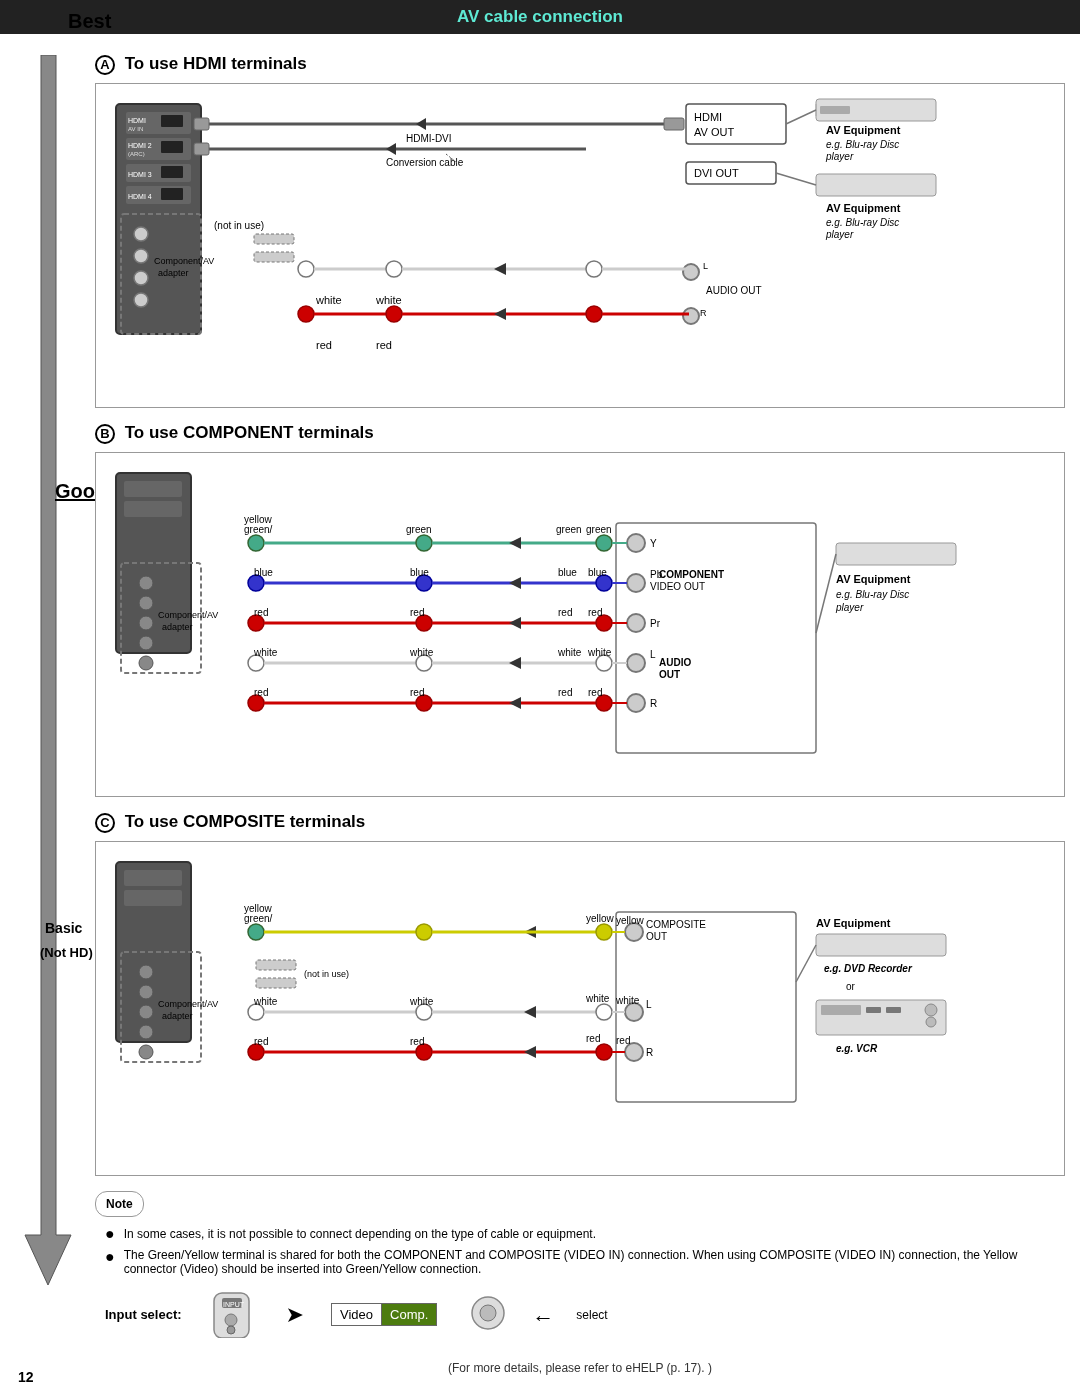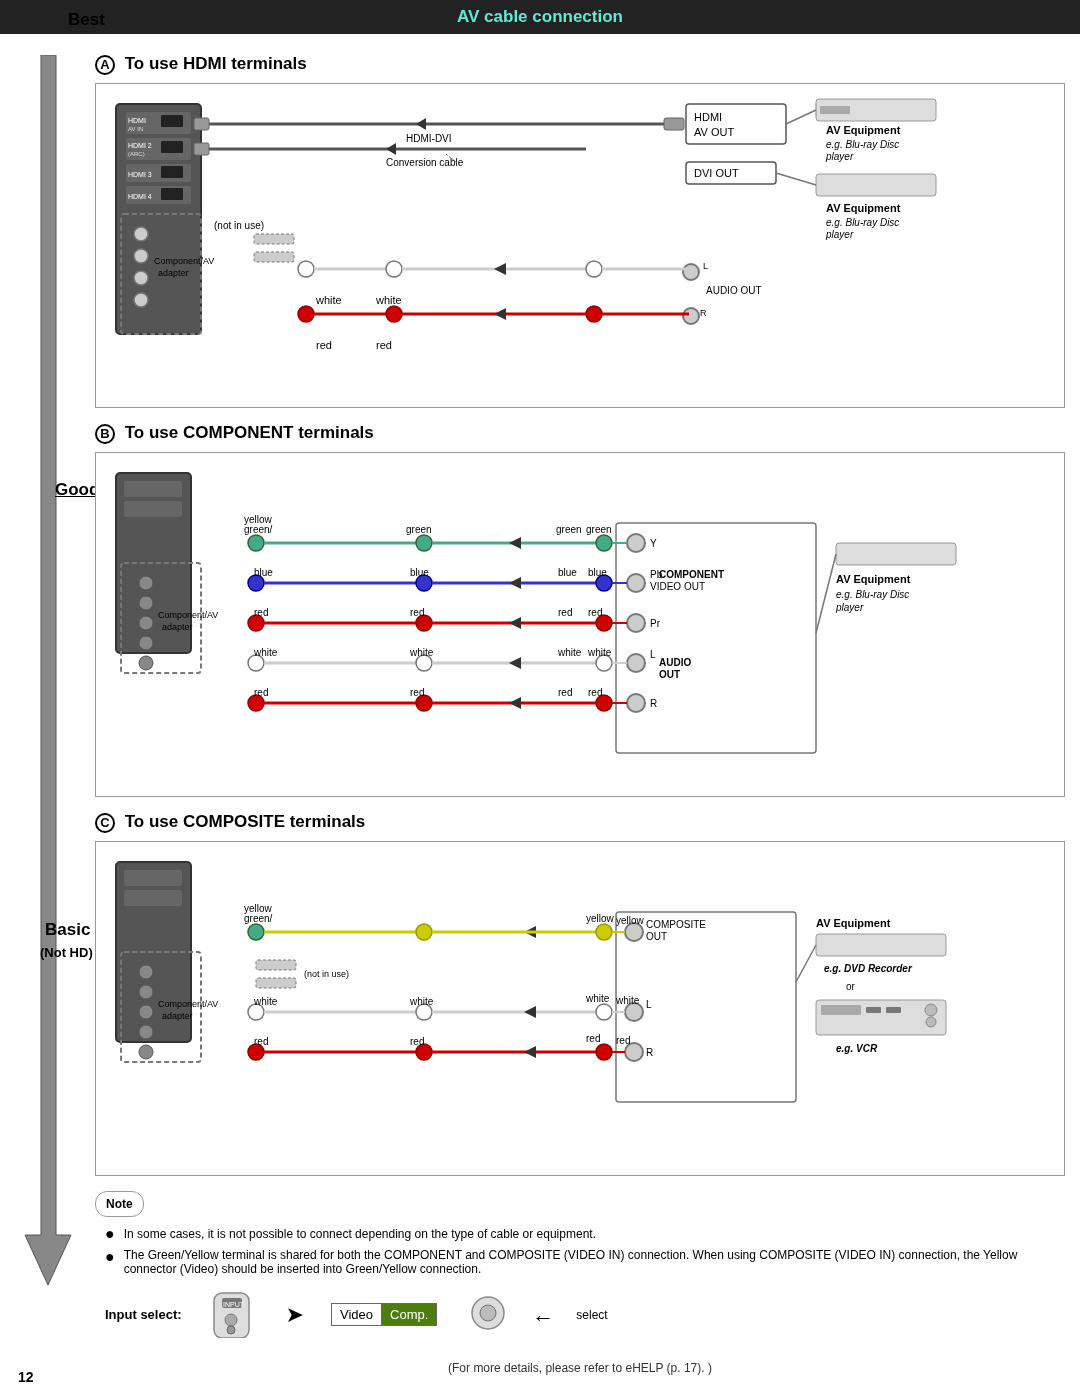--- a/index.html
+++ b/index.html
@@ -39,21 +39,21 @@
       width: 60px;
       height: 1250px;
       display: flex;
       flex-direction: column;
       align-items: center;
     }
 
     .quality-label {
       position: absolute;
       font-weight: bold;
-      font-size: 17px;
+      font-size: 20px;
     }
 
     .label-best { top: 10px; left: 68px; }
     .label-good { top: 480px; left: 55px; text-decoration: underline; }
     .label-basic { top: 920px; left: 45px; }
     .label-not-hd { top: 945px; left: 40px; }
 
     
     .main-content {
       margin-left: 95px;
@@ -151,21 +151,21 @@
           <polygon points="0 0, 10 3.5, 0 7" fill="#555"></polygon>
         </marker>
       </defs>
 
       <polygon points="20,0 35,0 35,1180 50,1180 27,1230 4,1180 20,1180" fill="#888" stroke="#555" stroke-width="1"></polygon>
     </svg>
   </div>
 
   <div class="quality-label label-best">Best</div>
   <div class="quality-label label-good">Good</div>
-  <div class="quality-label label-basic" style="font-weight:bold;font-size:17px;">Basic</div>
+  <div class="quality-label label-basic" style="font-weight:bold;font-size:14px;">Basic</div>
   <div class="quality-label label-not-hd" style="font-weight:bold;font-size:13px;">(Not HD)</div>
 
   <div class="main-content">
 
     <div>
       <div class="section-header">
         <span class="section-letter">A</span>
         <span>To use HDMI terminals</span>
       </div>
 

